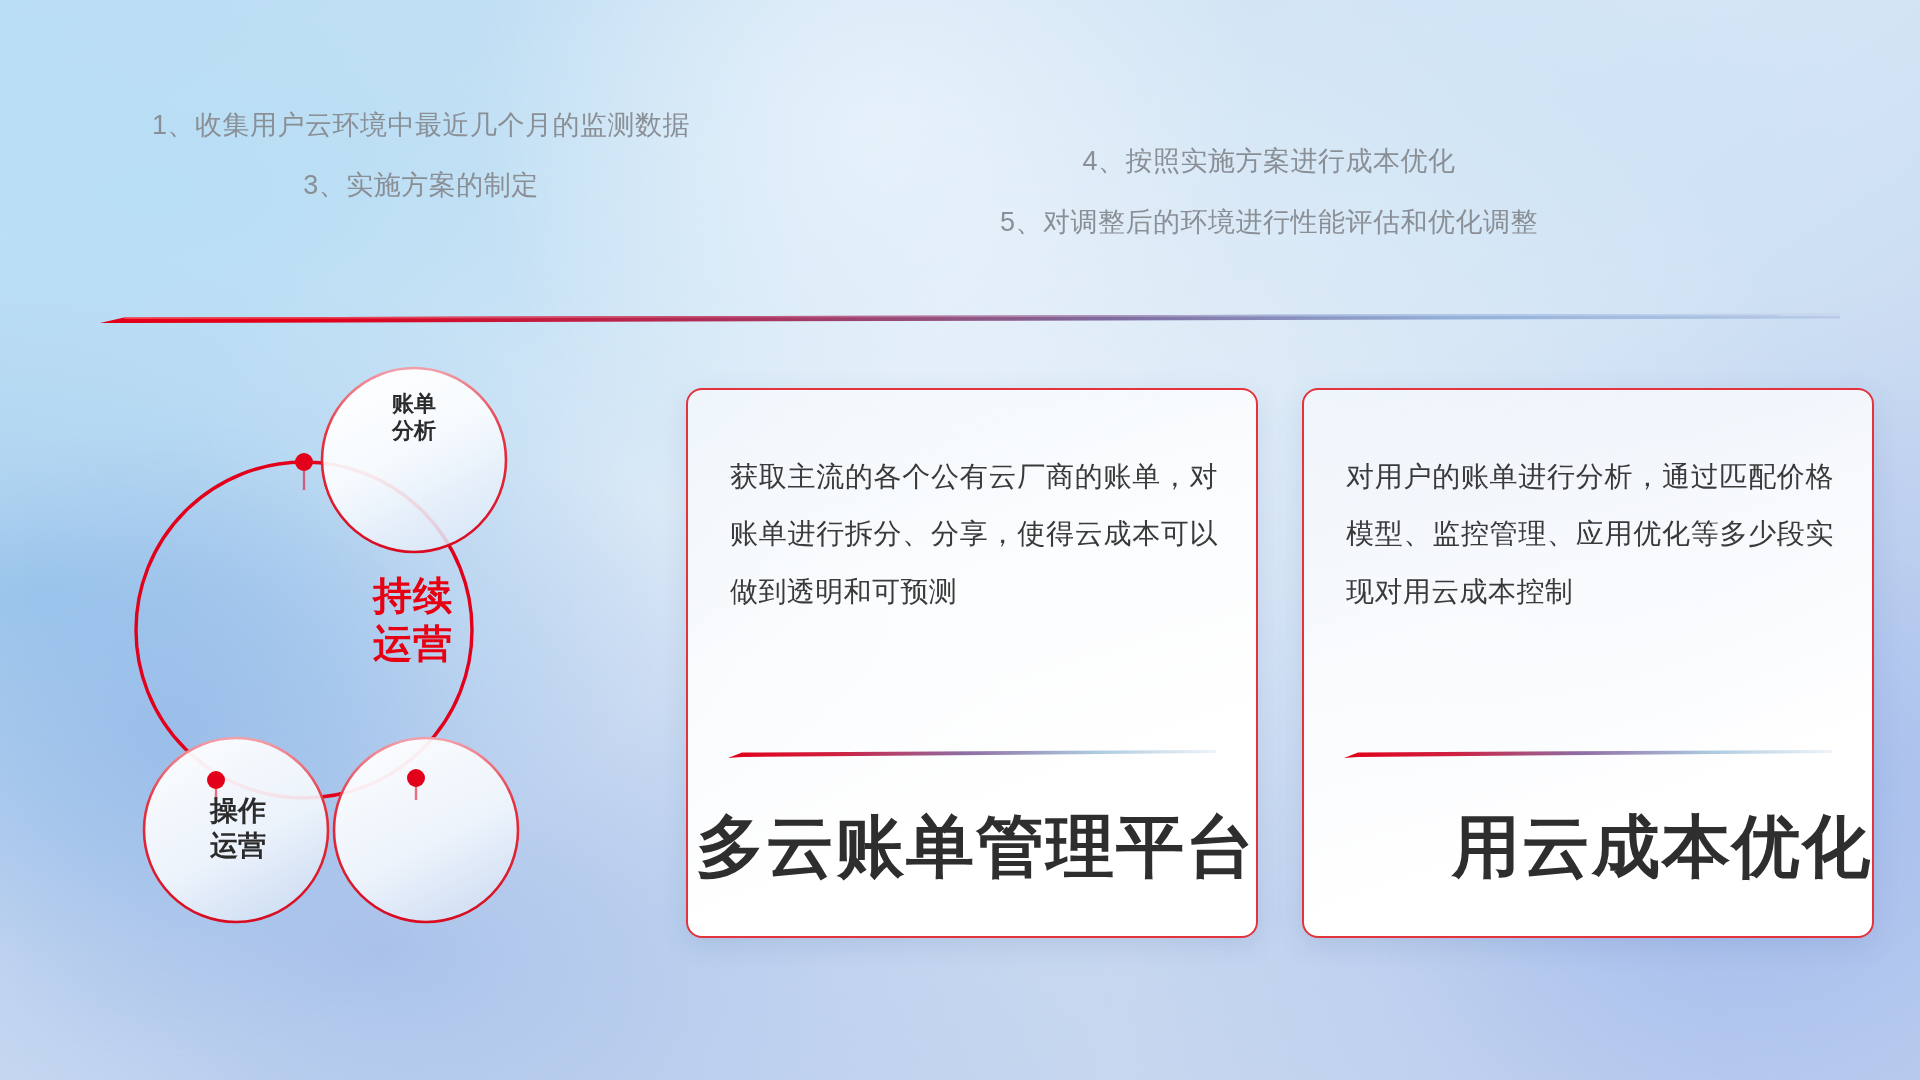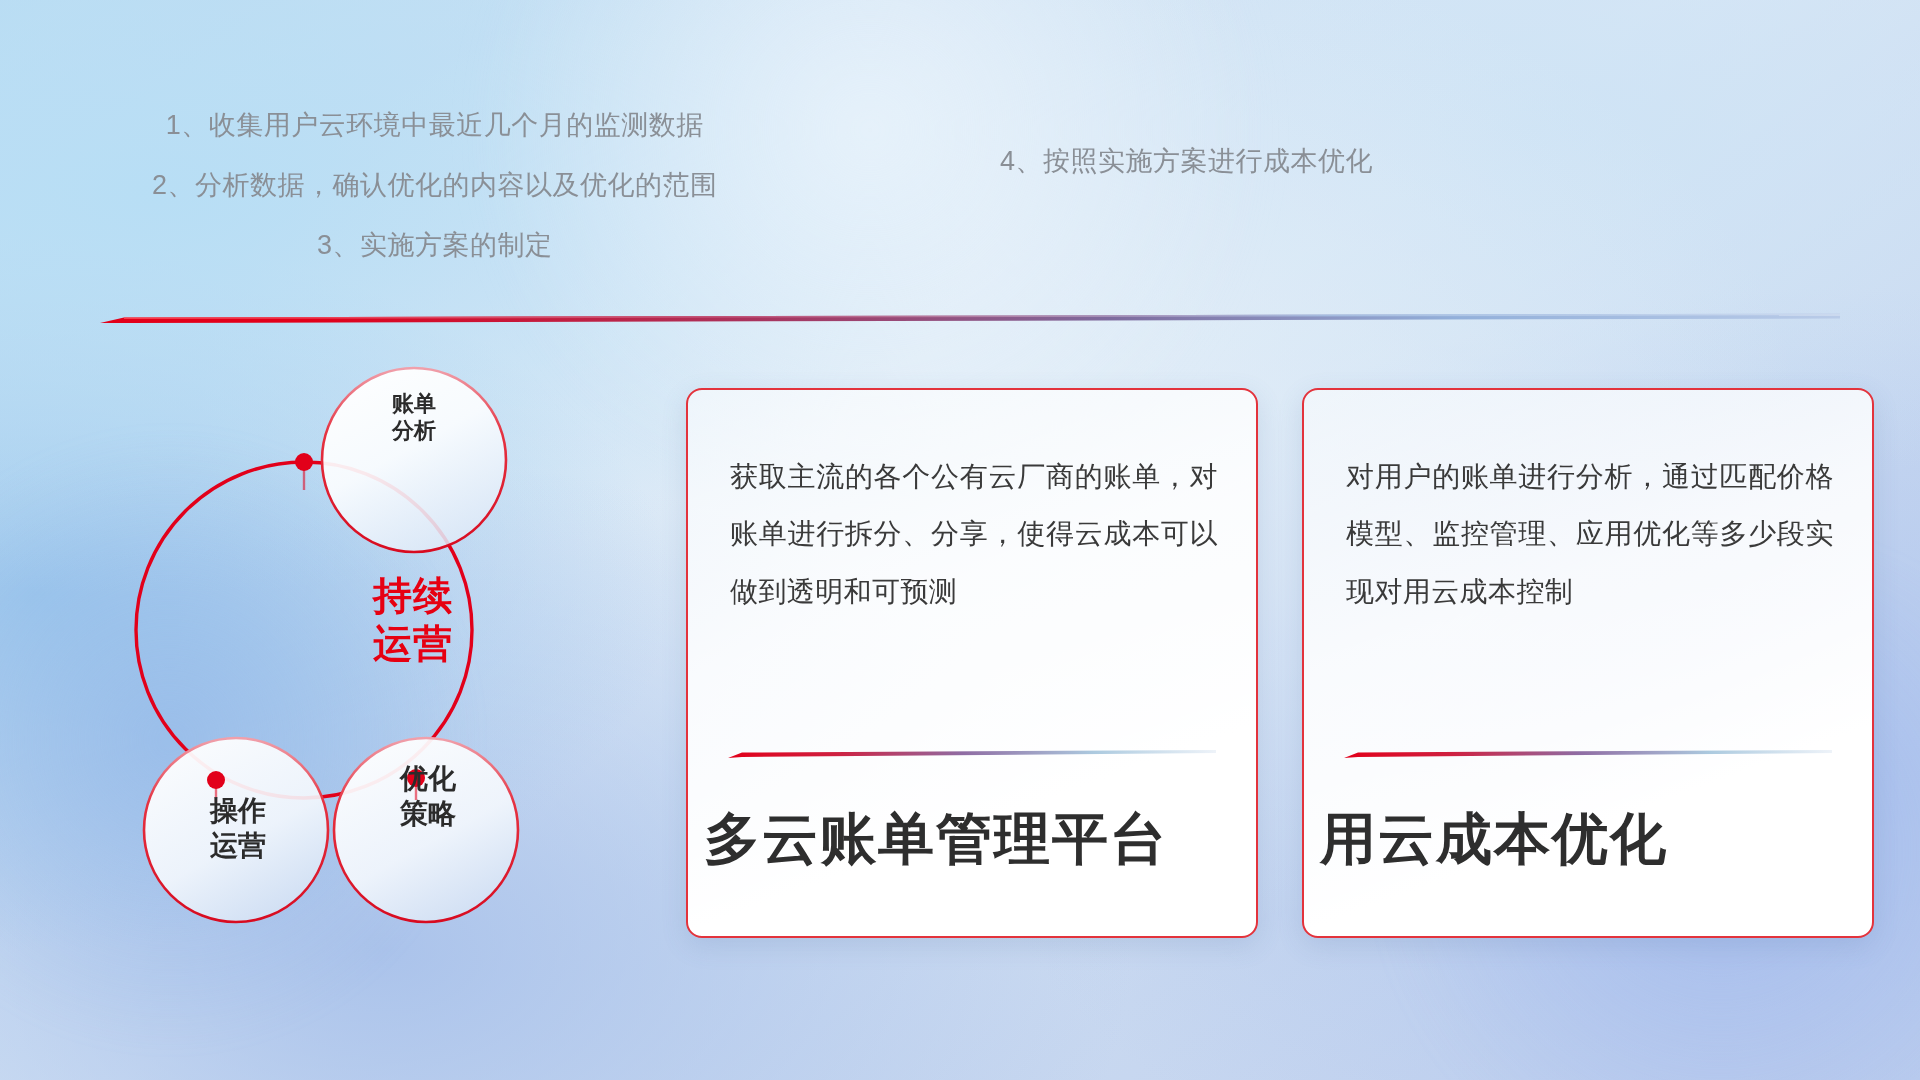--- a/index.html
+++ b/index.html
@@ -117,45 +117,45 @@
     text-align-last: left;
     font-weight: 400;
   }
   .card-rule {
     position: absolute;
     left: 40px; top: 356px;
     width: 488px; height: 11px;
   }
   .card-title {
     position: absolute;
-    left: 16px; right: 0; top: 412px;
-    text-align: left;
-    font-size: 56px;
+    left: 8px; right: 0; top: 412px;
+    text-align: right;
+    font-size: 68px;
     font-weight: 700;
     color: #2e2e2e;
     letter-spacing: 2px;
   }
 </style>
 </head>
 <body>
 
 <div class="bg">
   <div class="bg-soft-1"></div>
   <div class="bg-soft-2"></div>
   <div class="bg-soft-3"></div>
 </div>
 
 <div class="steps steps-left">
   <div class="step-line">1、收集用户云环境中最近几个月的监测数据</div>
-  <div class="step-line">2、分析数据，确认优化的内容以及优化的范围</div>
   <div class="step-line">3、实施方案的制定</div>
 </div>
 
 <div class="steps steps-right">
   <div class="step-line">4、按照实施方案进行成本优化</div>
+  <div class="step-line">5、对调整后的环境进行性能评估和优化调整</div>
 </div>
 
 <div class="divider">
   <svg width="1740" height="14" viewBox="0 0 1740 14" xmlns="http://www.w3.org/2000/svg">
     <defs>
       <linearGradient id="divGrad" x1="0" y1="0" x2="1" y2="0">
         <stop offset="0%" stop-color="#e2001a"></stop>
         <stop offset="12%" stop-color="#e2001a"></stop>
         <stop offset="38%" stop-color="#a8345e"></stop>
         <stop offset="58%" stop-color="#7e6b9e"></stop>
@@ -210,22 +210,20 @@
     <line x1="120" y1="444" x2="120" y2="462" stroke="#e2001a" stroke-width="2.4" opacity="0.55"></line>
     <line x1="320" y1="442" x2="320" y2="460" stroke="#e2001a" stroke-width="2.4" opacity="0.55"></line>
   </svg>
 
   <div class="venn-label lbl-top">账单
 分析</div>
   <div class="venn-label lbl-center">持续
 运营</div>
   <div class="venn-label lbl-bl">操作
 运营</div>
-  <div class="venn-label lbl-br">优化
-策略</div>
 </div>
 
 <div class="card card-1">
   <div class="card-body">
     <div class="card-text">获取主流的各个公有云厂商的账单，对账单进行拆分、分享，使得云成本可以做到透明和可预测</div>
   </div>
   <div class="card-rule">
     <svg width="488" height="11" viewBox="0 0 488 11" xmlns="http://www.w3.org/2000/svg">
       <defs>
         <linearGradient id="cardGrad1" x1="0" y1="0" x2="1" y2="0">

